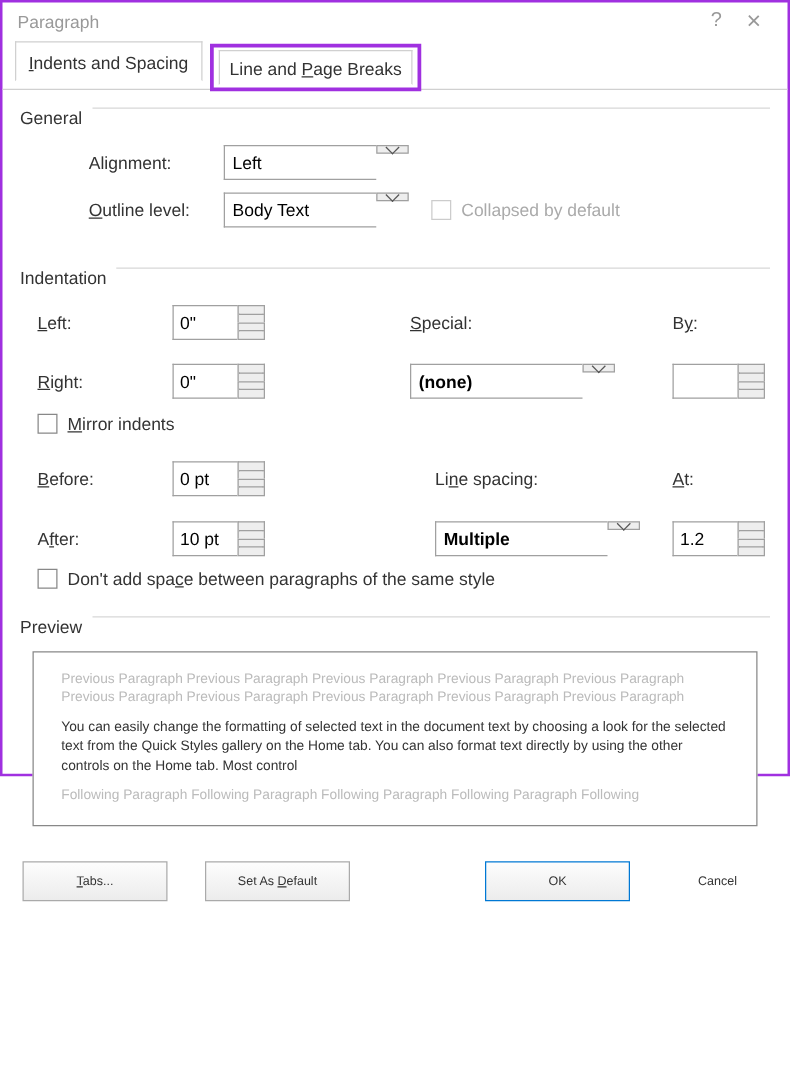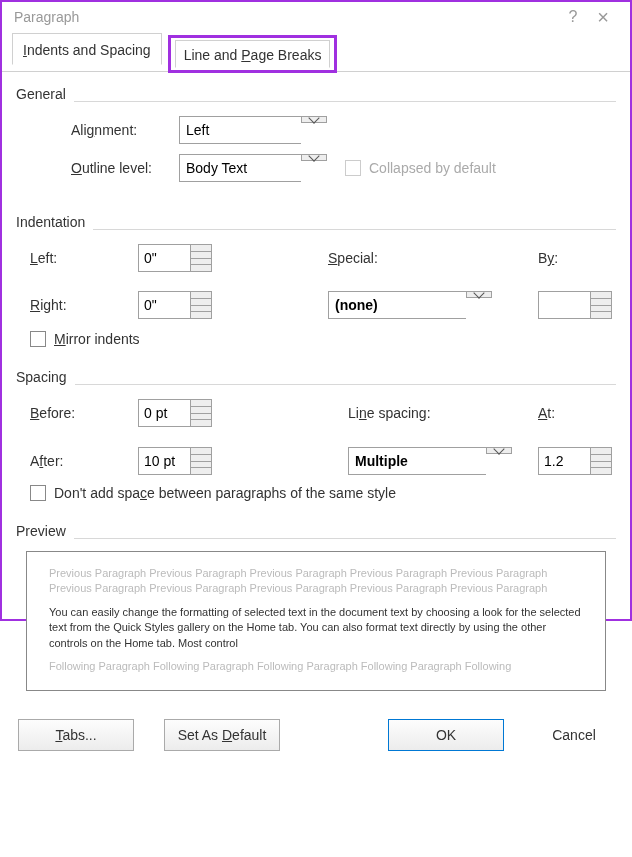--- a/index.html
+++ b/index.html
@@ -15,21 +15,21 @@
 
   .tabs { display:flex; align-items:flex-start; height:40px; padding:0 10px; border-bottom:1px solid #d0d0d0; gap:6px; }
   .tab { padding:8px 10px 6px 10px; font-size:14px; color:#333; cursor:default; }
   .tab.active { border:1px solid #d0d0d0; border-bottom:1px solid #fff; position:relative; top:1px; background:#fff; }
   .tab-highlight { border:3px solid #a030e0; padding:2px 4px; position:relative; top:3px; }
   .tab-highlight .tab { border:1px solid #d0d0d0; border-bottom:1px solid #fff; padding:6px 8px 4px 8px; }
 
   .panel { padding:14px 14px 0 14px; flex:1; display:flex; flex-direction:column; font-size:14px; color:#333; overflow:hidden; }
 
   .section { margin-bottom:22px; }
-  .section-header { display:flex; align-items:flex-end; margin-bottom:14px; }
+  .section-header { display:flex; align-items:flex-start; margin-bottom:14px; }
   .section-header .line { flex:1; height:1px; background:#d8d8d8; margin-left:8px; }
   .section-title { font-size:14px; color:#333; }
 
   .row { display:flex; align-items:center; margin-bottom:10px; padding-left:14px; }
 
   .label-col { width:108px;margin-left:41px; }
   .underline-char { text-decoration:underline; }
 
   .combo { display:flex; align-items:flex-start; height:28px; }
   .combo input { border:1px solid #a0a0a0; border-right:none; height:28px; padding:0 6px; font-size:14px; width:122px; outline:none; }
@@ -52,21 +52,21 @@
   .spacing-grid { display:grid; grid-template-columns:108px 110px 100px 180px 10px 90px; row-gap:20px; align-items:center; padding-left:14px; }
   .wider-combo input { width:138px;font-weight:bold; }
 
   .preview-box { margin:4px 10px 6px 10px; border:1px solid #888; background:#fff; padding:14px 22px; font-size:11px; color:#555; height:140px; overflow:hidden; line-height:1.4; }
   .preview-box .prev-para { color:#bbb; margin-bottom:4px; }
   .preview-box .main-para { color:#333; margin:8px 0; }
   .preview-box .next-para { color:#bbb; }
 
   .footer { display:flex; gap:30px; padding:16px 16px 16px 16px; align-items:center; }
   .footer .spacer { flex:1; }
-  .btn { min-width:116px; height:32px; border:1px solid #aaa; background:linear-gradient(#fdfdfd,#ececec); display:flex; align-items:center; justify-content:center; font-size:14px; color:#333; cursor:default; }
+  .btn { min-width:116px; height:32px; border:1px solid #aaa; background:linear-gradient(#fdfdfd,#ececec); display:flex; align-items:center; justify-content:center; font-size:10px; color:#333; cursor:default; }
   .btn.default { border:1.5px solid #0078d4; }
 </style>
 </head>
 <body>
 
 <div class="window-border">
 
   <div class="titlebar">
     <span>Paragraph</span>
     <div class="titlebar-spacer"></div>
@@ -176,24 +176,20 @@
           </div>
         </div>
 
         <div class="chk-row" style="margin-top:12px;">
           <div class="checkbox"></div>
           <span><span class="underline-char">M</span>irror indents</span>
         </div>
       </div>
 
       <div class="section">
-        <div class="section-header">
-          <span class="section-title">Spacing</span>
-          <div class="line"></div>
-        </div>
 
         <div class="spacing-grid">
           <div><span class="underline-char">B</span>efore:</div>
           <div class="spin">
             <input type="text" value="0 pt" style="">
             <div class="btns">
                 <div>
                   <div class="tri-up"></div>
                 </div>
                 <div>

